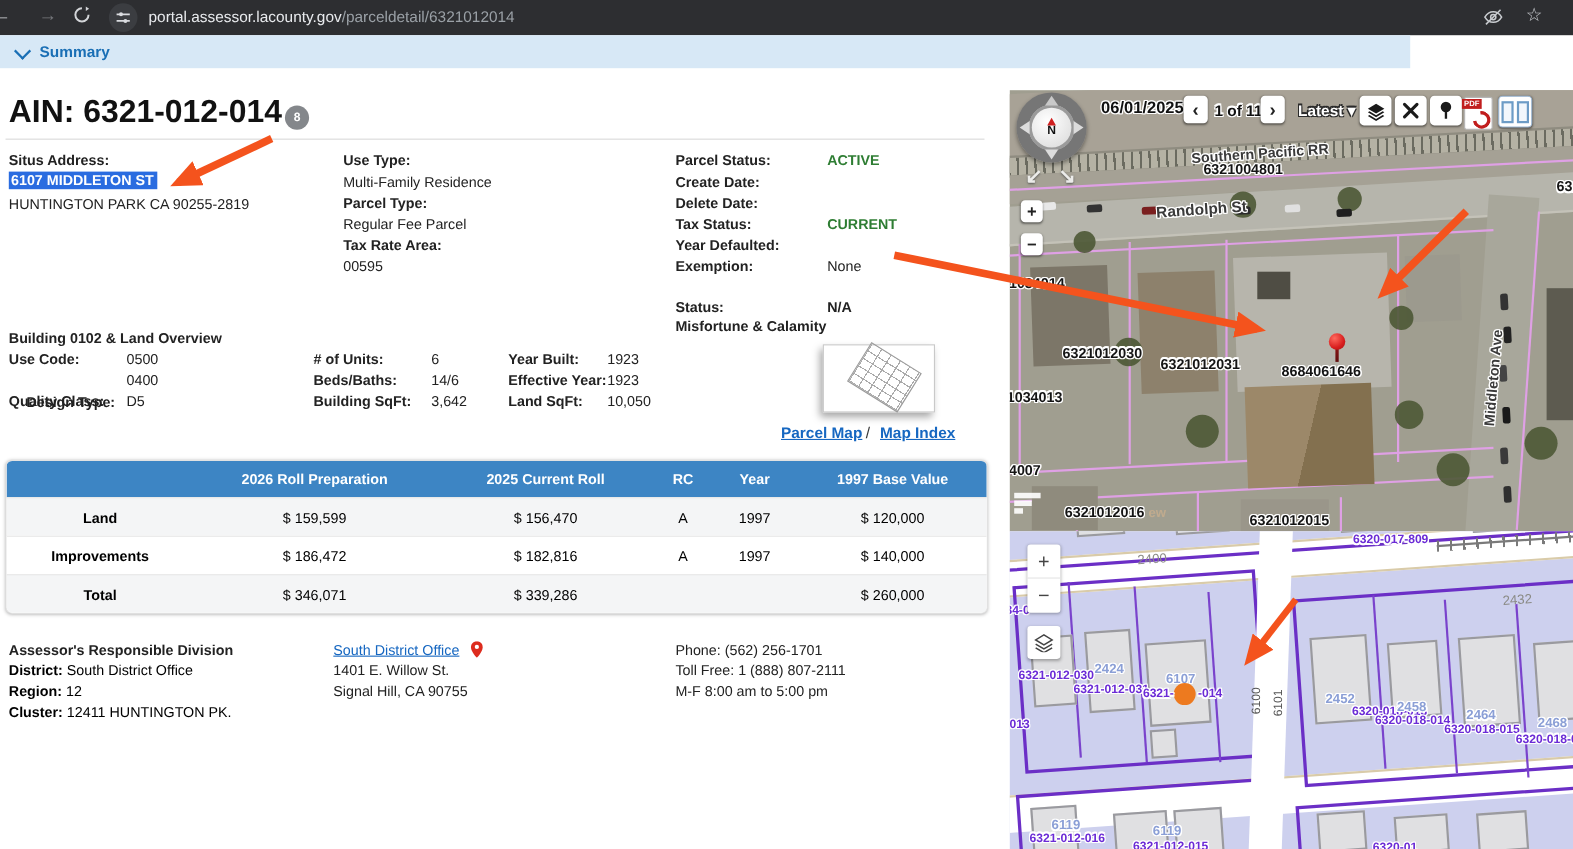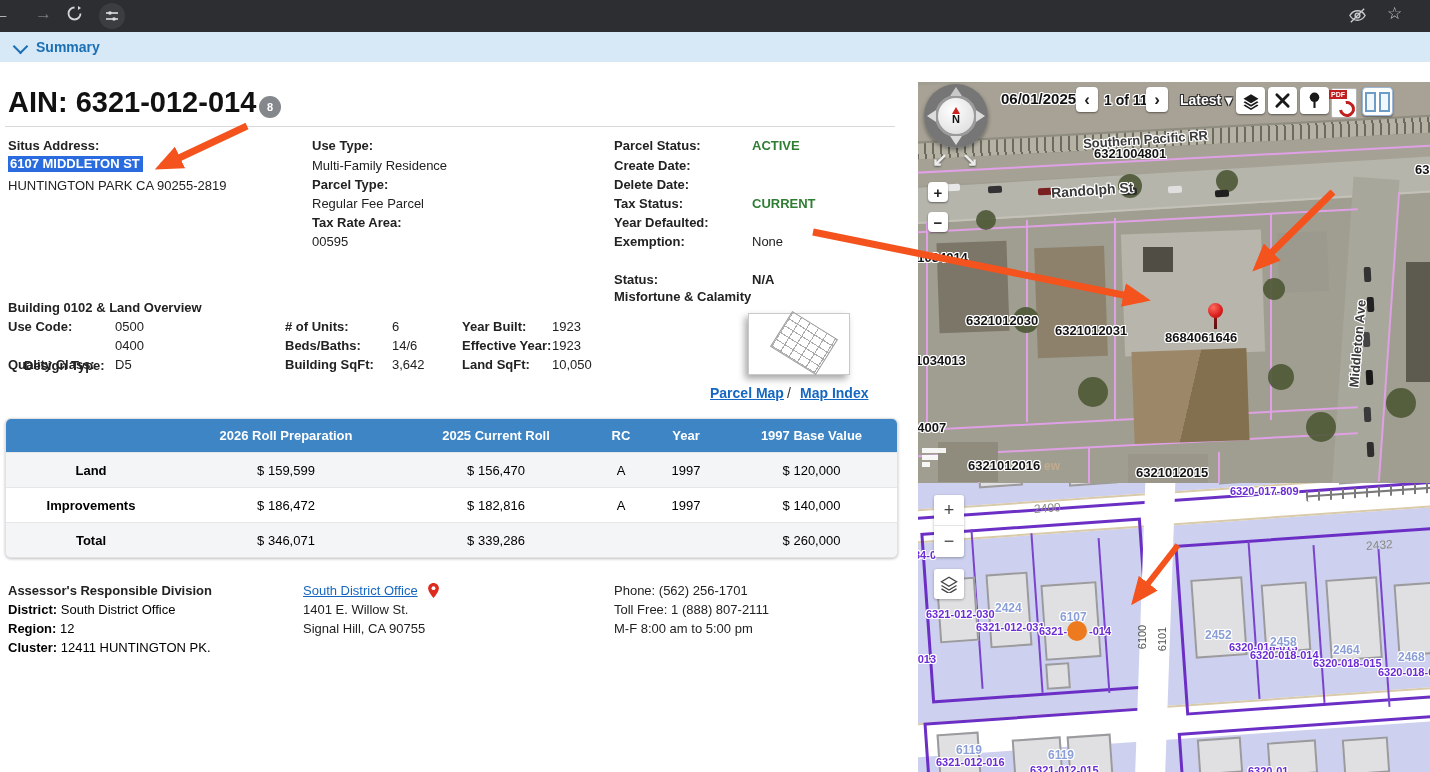--- a/index.html
+++ b/index.html
@@ -11,21 +11,21 @@
   .green{color:#2e7d33;font-weight:bold;}
   .link{color:#1667c1;text-decoration:underline;cursor:pointer;}
   
   #chrome{left:0;top:0;width:1430px;height:32px;background:#2d2e31;}
   .chrome-ic{color:#d3d5d8;font-size:17px;top:4px;}
   #site-chip{left:99px;top:3px;width:26px;height:26px;border-radius:50%;background:#3b3d41;
              display:flex;align-items:center;justify-content:center;}
   #url{left:135px;top:7px;font-size:14px;white-space:nowrap;}
   #url .host{color:#e8eaed;} #url .path{color:#9aa0a6;}
   
-  #summarybar{left:0;top:32px;width:1430px;height:30px;background:#d7e8f6;}
+  #summarybar{left:0;top:32px;width:1282px;height:30px;background:#d7e8f6;}
   #summarybar .chev{left:15px;top:9px;width:9px;height:9px;border-left:2px solid #1a6fb5;
        border-bottom:2px solid #1a6fb5;transform:rotate(-45deg);}
   #summarybar .txt{left:36px;top:7px;color:#1a6fb5;font-size:14px;font-weight:600;}
   
   #ain{left:8px;top:86px;font-size:29px;font-weight:bold;color:#111;}
   #ain-badge{left:259px;top:96px;width:22px;height:22px;border-radius:50%;background:#84878b;
        color:#fff;font-size:11px;font-weight:bold;display:flex;align-items:center;justify-content:center;}
   #hr1{left:5px;top:126px;width:890px;border-top:1px solid #d9d9d9;height:0;}
   .hl{display:inline-block;background:#2a6ce0;color:#fff;padding:0 3px 1px 2px;}
   
@@ -75,20 +75,21 @@
       </svg>
   </span>
   <span class="a" id="site-chip">
     <svg width="14" height="14" viewBox="0 0 14 14" stroke="#dadce0" stroke-width="1.6" fill="#dadce0">
       <line x1="1" y1="4" x2="13" y2="4"></line>
         <circle cx="5" cy="4" r="1.8" stroke="none"></circle>
       <line x1="1" y1="10" x2="13" y2="10"></line>
         <circle cx="9" cy="10" r="1.8" stroke="none"></circle>
     </svg>
   </span>
+  <span class="a" id="url"><span class="host">portal.assessor.lacounty.gov</span><span class="path">/parceldetail/6321012014</span></span>
   <span class="a" style="left:1348px;top:6px;">
     <svg width="19" height="19" viewBox="0 0 20 20" fill="none" stroke="#c8cbcf" stroke-width="1.5">
       <path d="M2 10s3-5 8-5 8 5 8 5-3 5-8 5-8-5-8-5z"></path>
         <circle cx="10" cy="10" r="2.5"></circle>
         <line x1="3" y1="17" x2="17" y2="3"></line>
     </svg>
   </span>
   <span class="a" style="left:1387px;top:3px;color:#c8cbcf;font-size:17px;">☆</span>
 </div>
 

